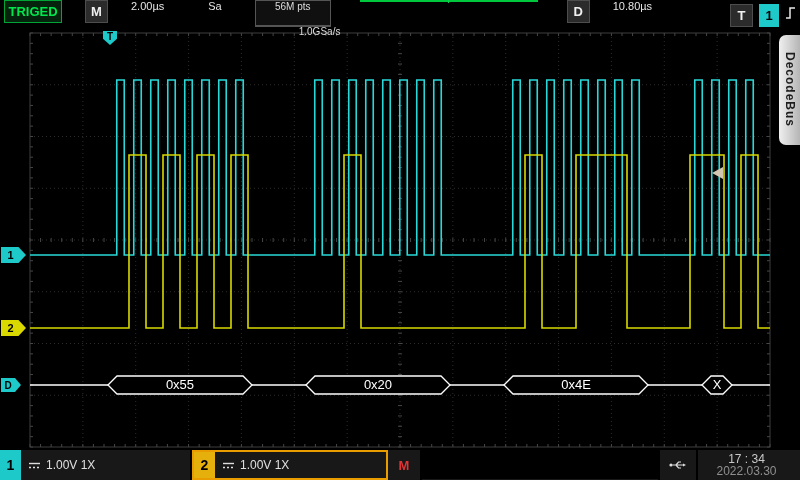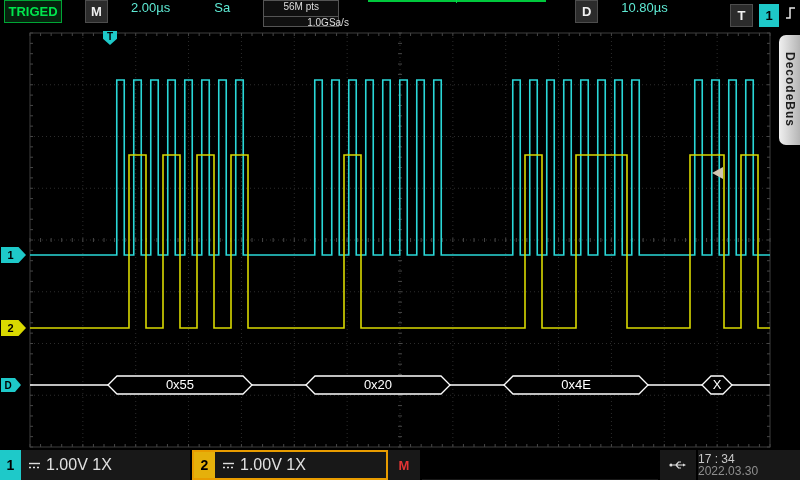--- a/index.html
+++ b/index.html
@@ -8,25 +8,25 @@
 
   
   .topbar { position:absolute; top:0; left:0; right:0; height:30px; background:#000;
             display:flex; align-items:flex-start; gap:23px; padding:0 4px; z-index:5; }
   .triged { width:58px; height:23px; border:1px solid #00a535; background:#06230e;
             color:#00e64d; font:bold 13px "Liberation Sans",sans-serif;
             display:flex; align-items:center; justify-content:center; }
   .sqbox { width:23px; height:23px; background:#2b2b2b; border:1px solid #4d4d4d;
            color:#f0f0f0; font:bold 13px "Liberation Sans",sans-serif;
            display:flex; align-items:center; justify-content:center; }
-  .val { color:#5eead4; font-size:13px; }
+  .val { color:#e5e5e5; font-size:11px; }
   .sa { margin-left:21px; }
   .memo { width:76px; height:27px; border:1px solid #555; background:#101010;
           color:#ddd; font-size:10px; text-align:center; line-height:12px; margin-left:10px; }
-  .memo .row1 { border-bottom:1px solid #555; height:16px; }
+  .memo .row1 { border-bottom:1px solid #555; height:25px; }
   .memo .row2 { height:12px;padding-left:43px; }
   .membar { position:relative; width:178px; height:2px; background:#00c83c; margin:0 6px; }
   .trigpin { position:absolute; left:86px; top:-8px; width:5px; height:5px;
              border:1px solid #00d84a; border-radius:50%; }
   .trigpin::after { content:''; position:absolute; left:1px; top:4px; width:1px; height:6px; background:#00d84a; }
   .trig-group { position:absolute; right:4px; top:3px; height:24px; display:flex; align-items:center; gap:6px; }
   .srcbox { width:20px; height:23px; background:#1ec9c9; color:#000;
             font:bold 13px "Liberation Sans",sans-serif; display:flex; align-items:center; justify-content:center; }
 
   
@@ -54,29 +54,29 @@
   .decode-tab span { writing-mode:vertical-rl; font-size:12px; font-weight:600; color:#1d1d1d; letter-spacing:1px; }
 
   
   .bottombar { position:absolute; bottom:0; left:0; right:0; height:30px; background:#000;
                display:flex; z-index:5; }
   .seg { background:#181818; border-right:2px solid #000; display:flex; align-items:center; height:30px; }
   .chnum { width:21px; height:100%; display:flex; align-items:center; justify-content:center;
            color:#000; font:bold 14px "Liberation Sans",sans-serif; }
   .chnum.c1 { background:#1ec9c9; }
   .chnum.c2 { background:#e5b00b; }
-  .scale { margin-left:5px; color:#e0e0e0; font-size:16px; }
+  .scale { margin-left:5px; color:#e0e0e0; font-size:12px; }
   .coupling { margin-left:7px; display:flex; align-items:center; }
   .seg-ch1 { width:192px; }
   .seg-ch2 { width:196px; border:2px solid #e89c00; }
   .seg-m { width:34px; justify-content:center; }
   .m-red { color:#e23434; font:bold 13px "Liberation Sans",sans-serif; }
   .seg-off { flex:1; justify-content:center; color:#f0f0f0; font-size:12px;margin-top:29px; }
   .seg-usb { width:38px; justify-content:center; }
-  .seg-clock { width:102px; flex-direction:column; align-items:flex-start; justify-content:center;
+  .seg-clock { width:102px; flex-direction:column; align-items:center; justify-content:center;
                padding-right:5px; border-right:none; }
   .time { color:#c9c9c9; font-size:12px; line-height:13px; }
   .date { color:#8f8f8f; font-size:12px; line-height:11px; }
 </style>
 </head>
 <body>
 
 <div class="stage">
 
   <header class="topbar">

